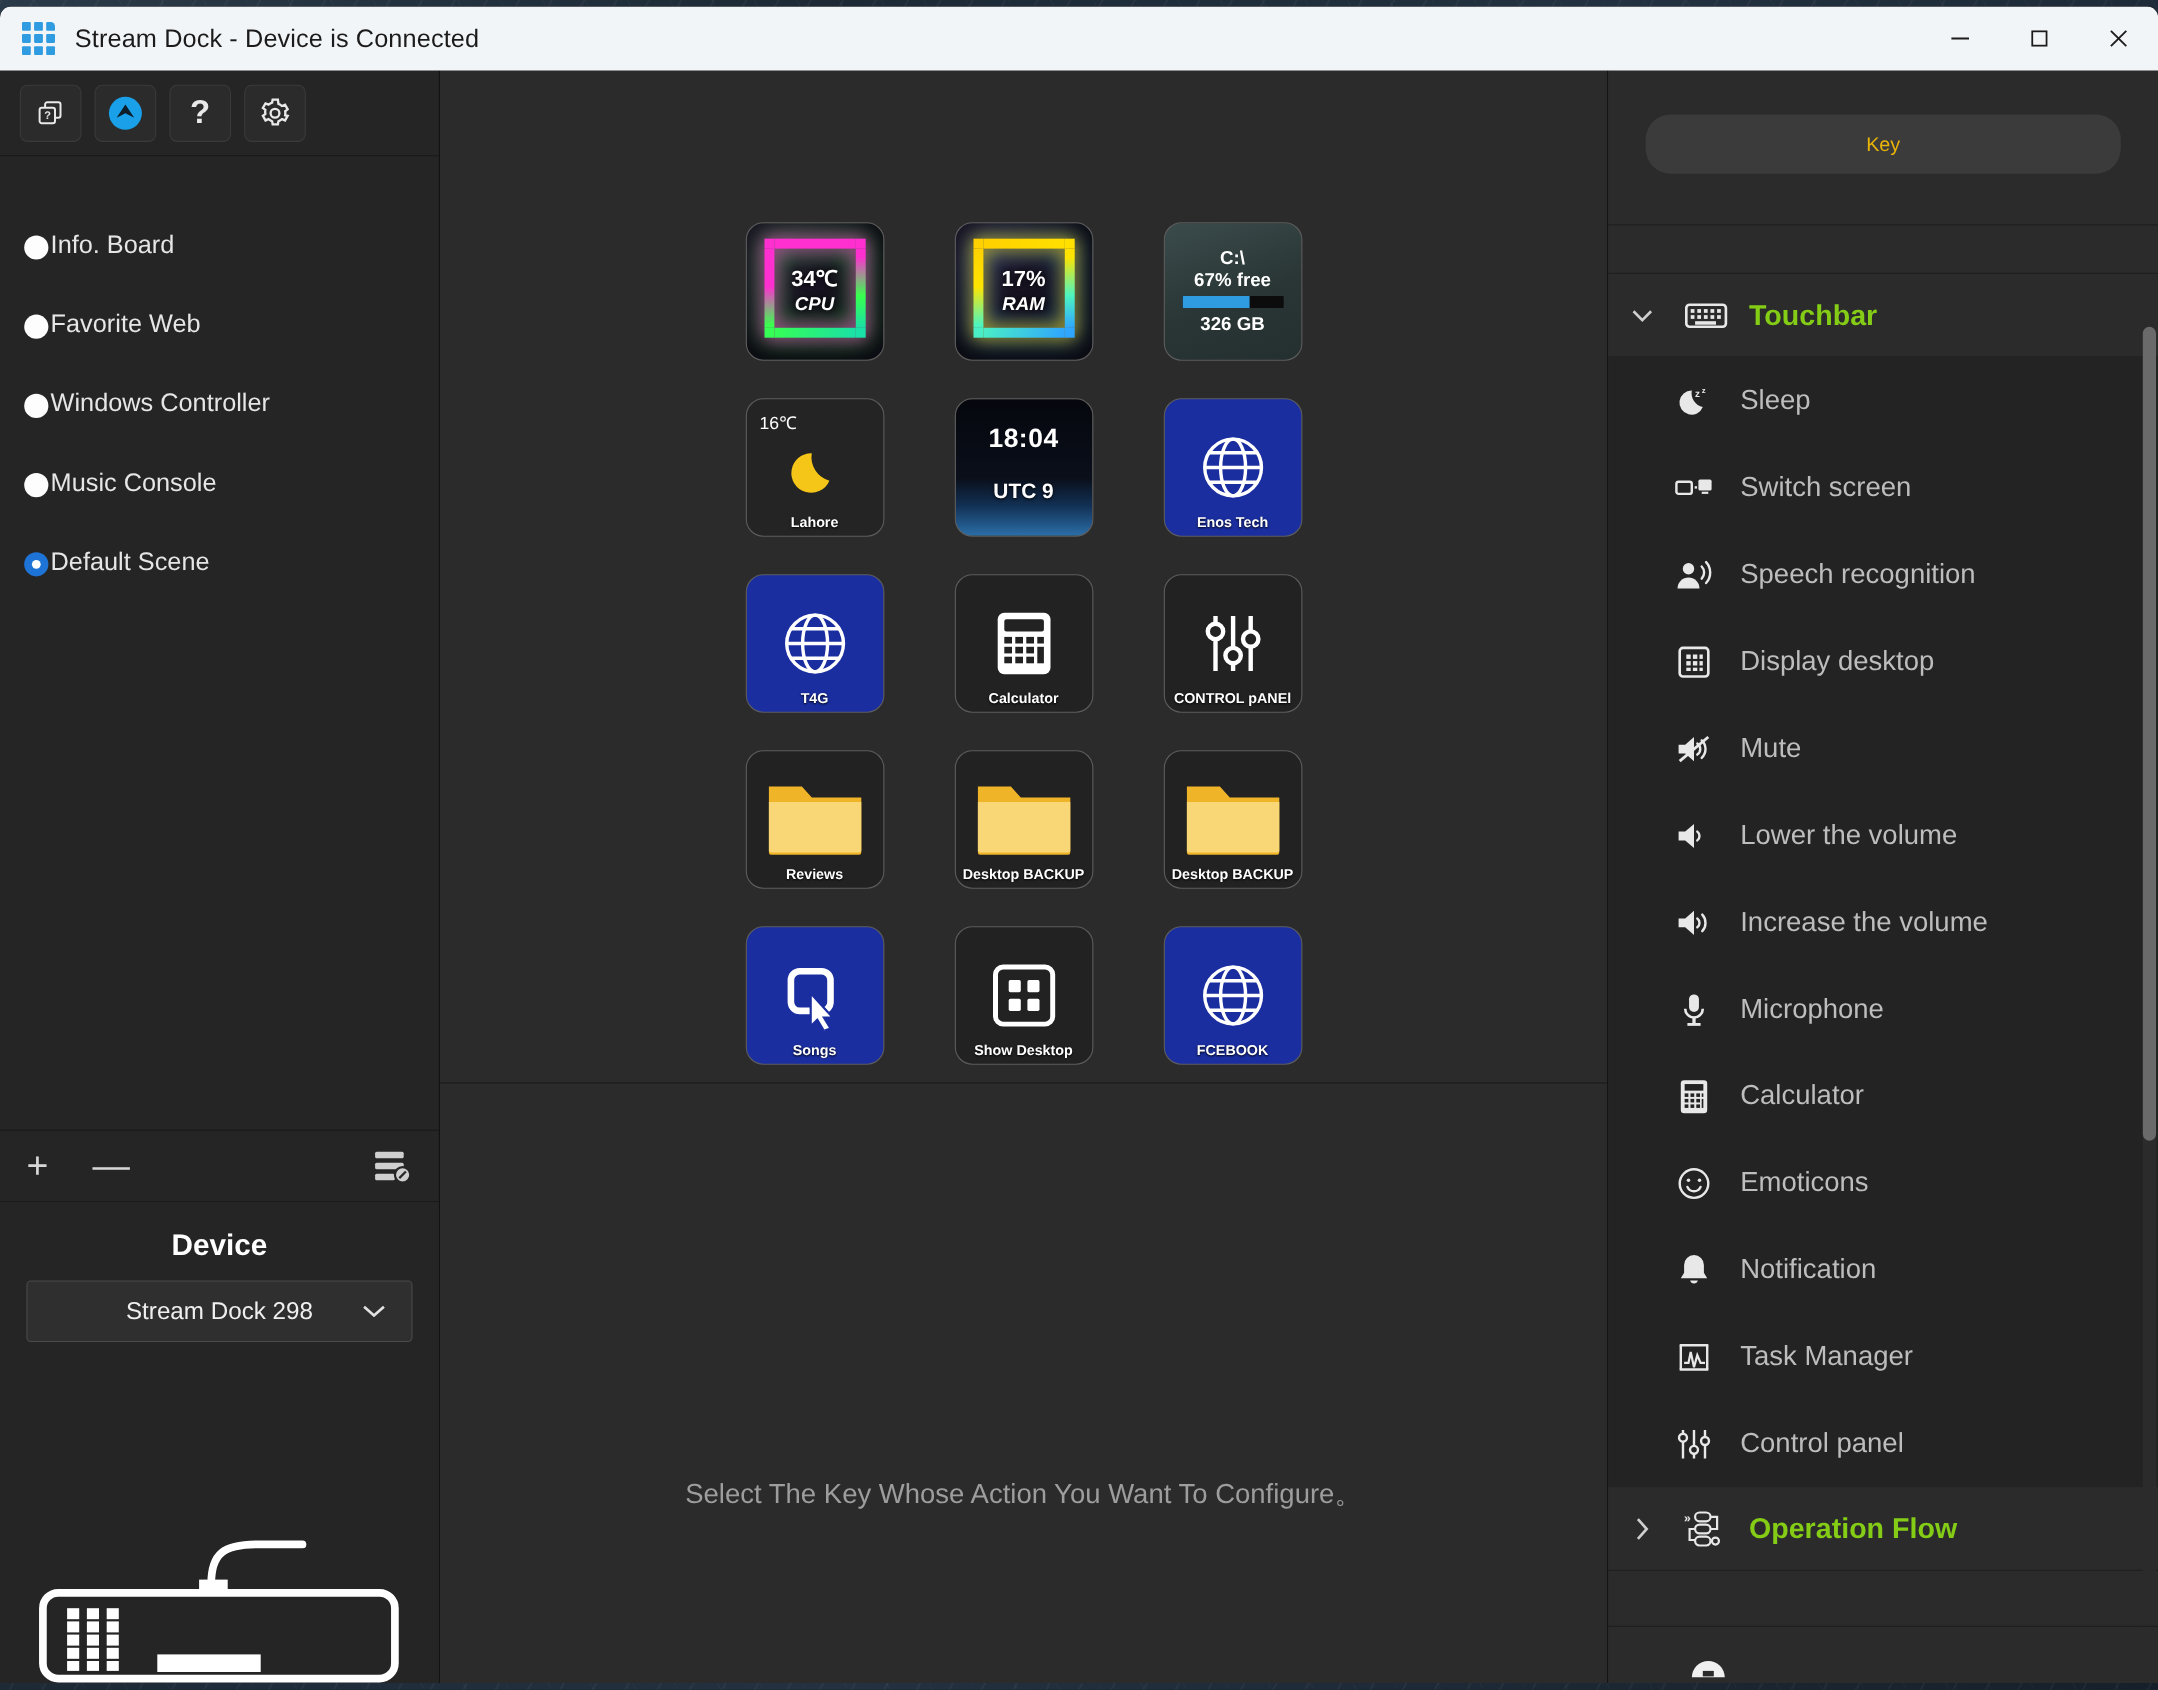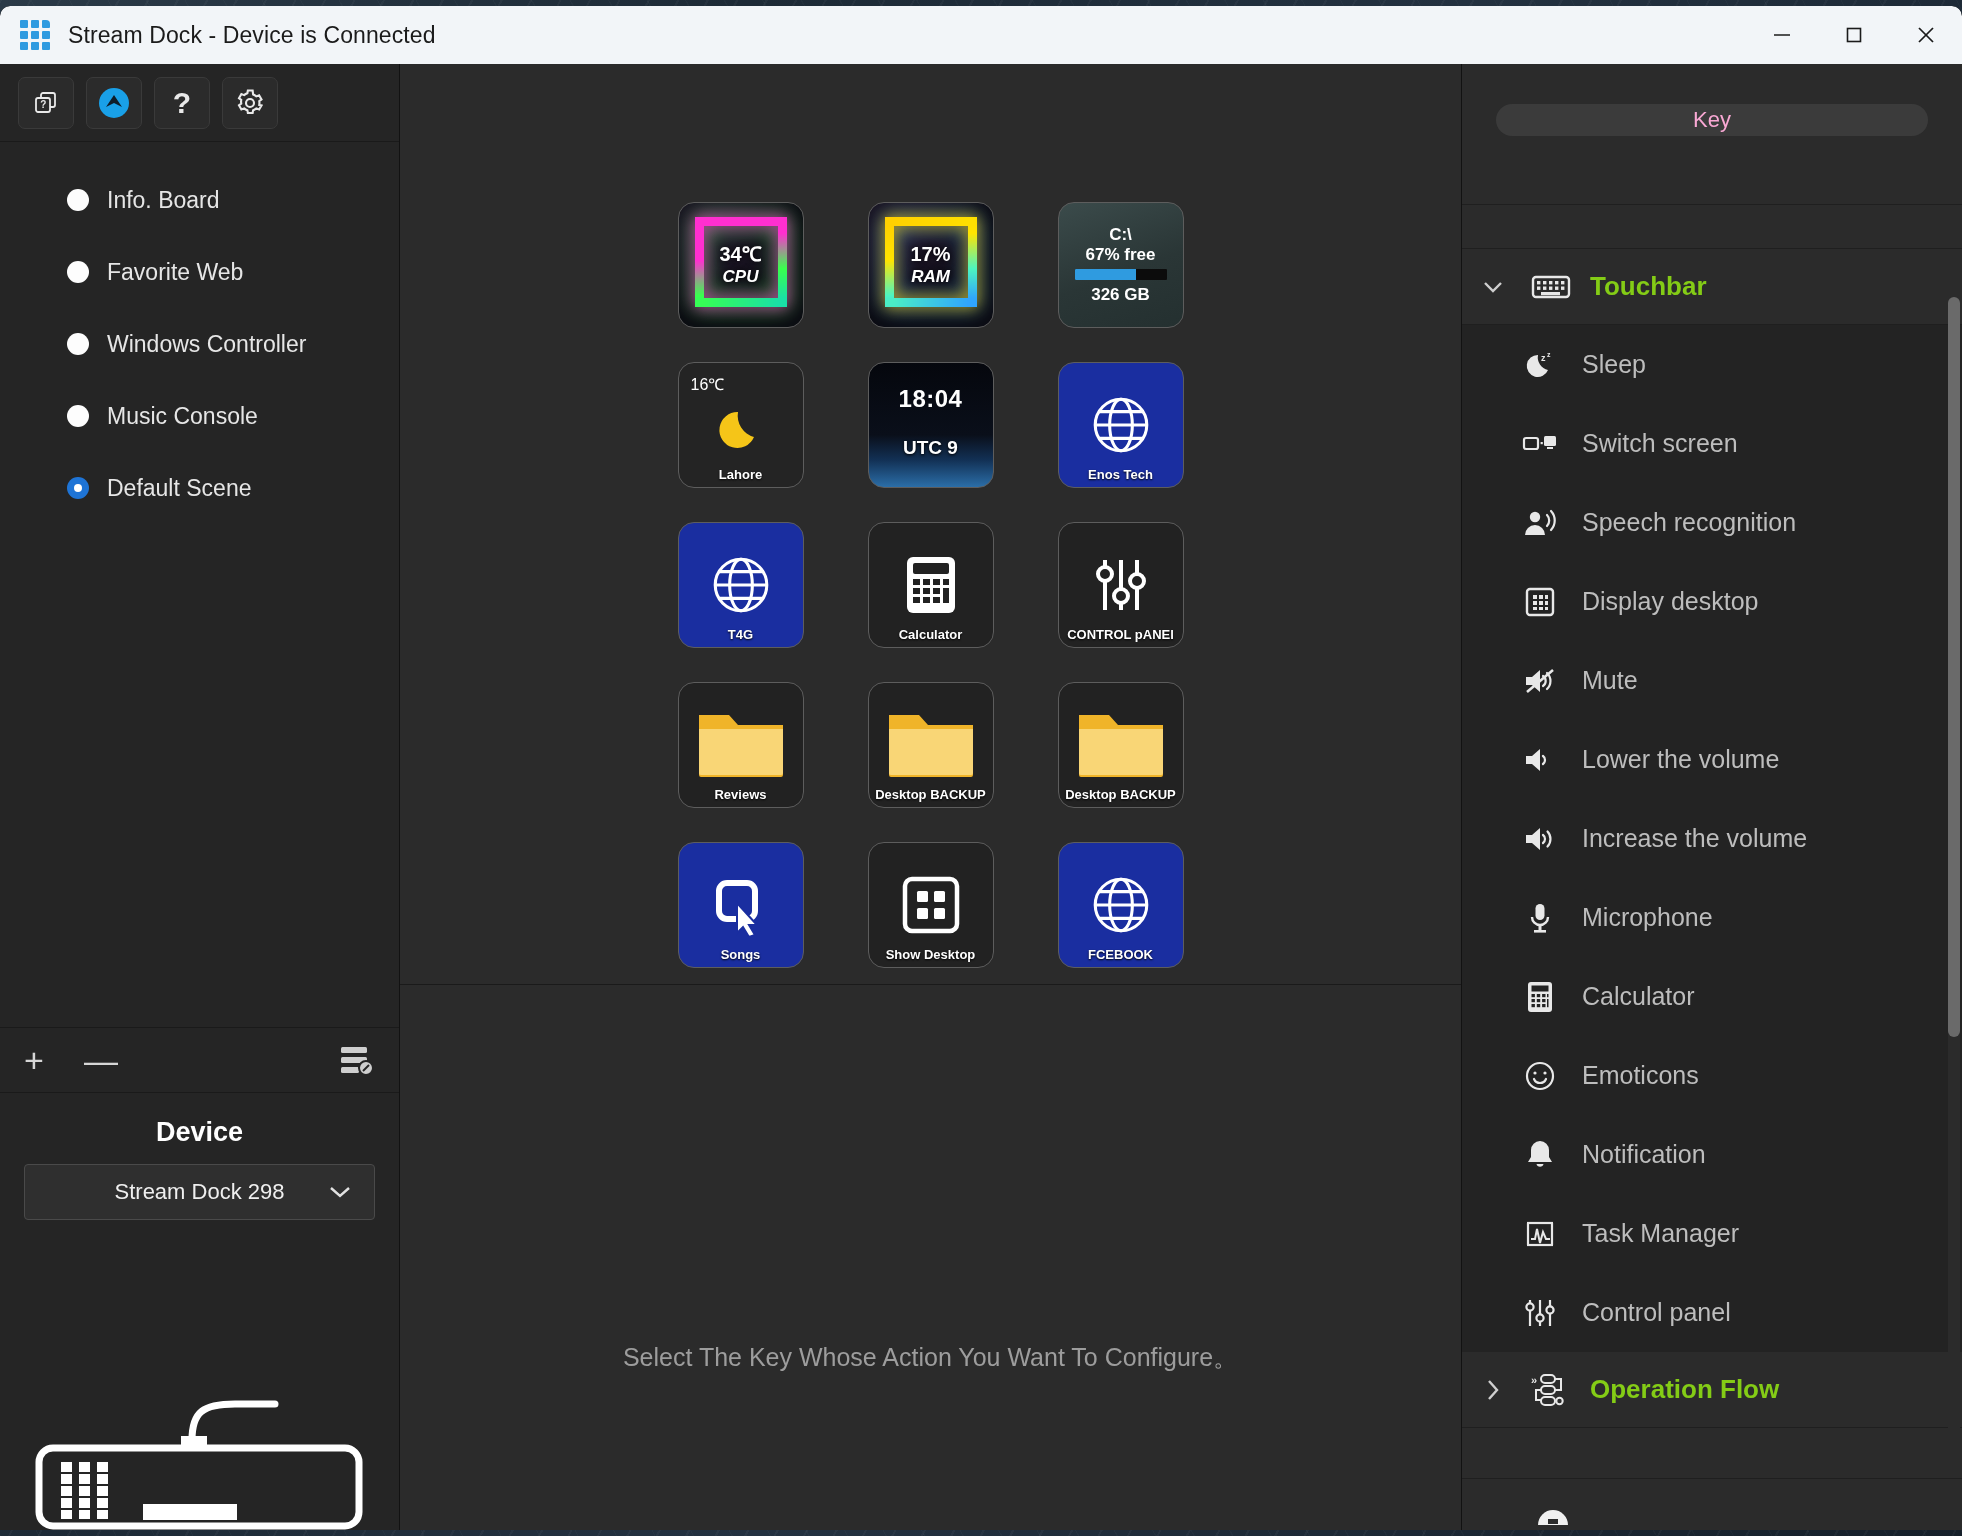--- a/index.html
+++ b/index.html
@@ -77,22 +77,22 @@
   .tb-btn {
     width: 56px; height: 52px; border-radius: 7px;
     border: 1px solid #3a3a3a; background: #2b2b2b;
     display: flex; align-items: center; justify-content: center;
     color: #e9e9e9;
   }
   .tb-btn.qmark { font-size: 30px; font-weight: 700; }
 
   .scene-list { flex: 1 1 auto; padding-top: 22px; overflow: hidden; }
   .scene-item {
-    height: 72px; display: flex; align-items: center; gap: 18px;
-    padding-left: 22px; color: #e6e6e6; font-size: 23px; margin-left: 45px;
+    height: 72px; display: flex; align-items: flex-end; gap: 2px;
+    padding-left: 22px; color: #e6e6e6; font-size: 23px;
   }
   .radio {
     width: 22px; height: 22px; border-radius: 50%;
     background: #fdfdfd; flex: 0 0 22px;
     display: flex; align-items: center; justify-content: center;
   }
   .radio.on { background: #1e74d6; }
   .radio.on::after {
     content: ""; width: 8px; height: 8px; border-radius: 50%; background: #fff;
   }
@@ -205,23 +205,23 @@
     height: 48px; border-radius: 24px; background: #3b3b3b;
     display: flex; align-items: center; padding: 0 20px; gap: 12px;
     color: #b2b2b2; font-size: 22px;
   }
   .search-field input {
     background: transparent; border: 0; outline: 0;
     color: #e3e3e3; font-size: 22px; font-family: inherit; width: 100%;
   }
   .search-field input::placeholder { color: #b2b2b2; }
   .key-tab {
-    margin-top: 14px; height: 32px; border-radius: 23px; background: #3b3b3b;
+    margin-top: 14px; height: 54px; border-radius: 23px; background: #3b3b3b;
     display: flex; align-items: center; justify-content: center;
-    color: #f9a8d4; font-size: 22px;
+    color: #eab308; font-size: 18px;
   }
 
   .cat-scroll {
     flex: 1 1 auto; min-height: 0; overflow: hidden; position: relative;
     border-top: 1px solid #1f1f1f;
   }
   .cat-partial {
     height: 44px; border-bottom: 1px solid #1f1f1f; background: #2b2b2b;
     position: relative; overflow: hidden;
   }

